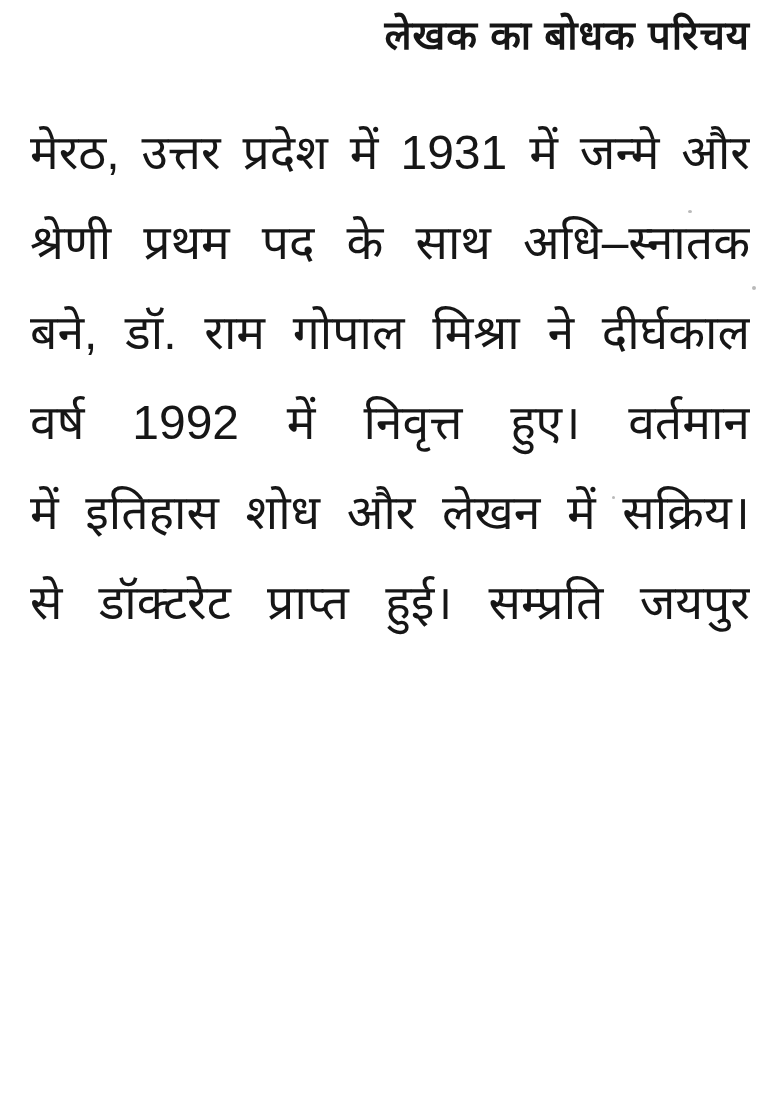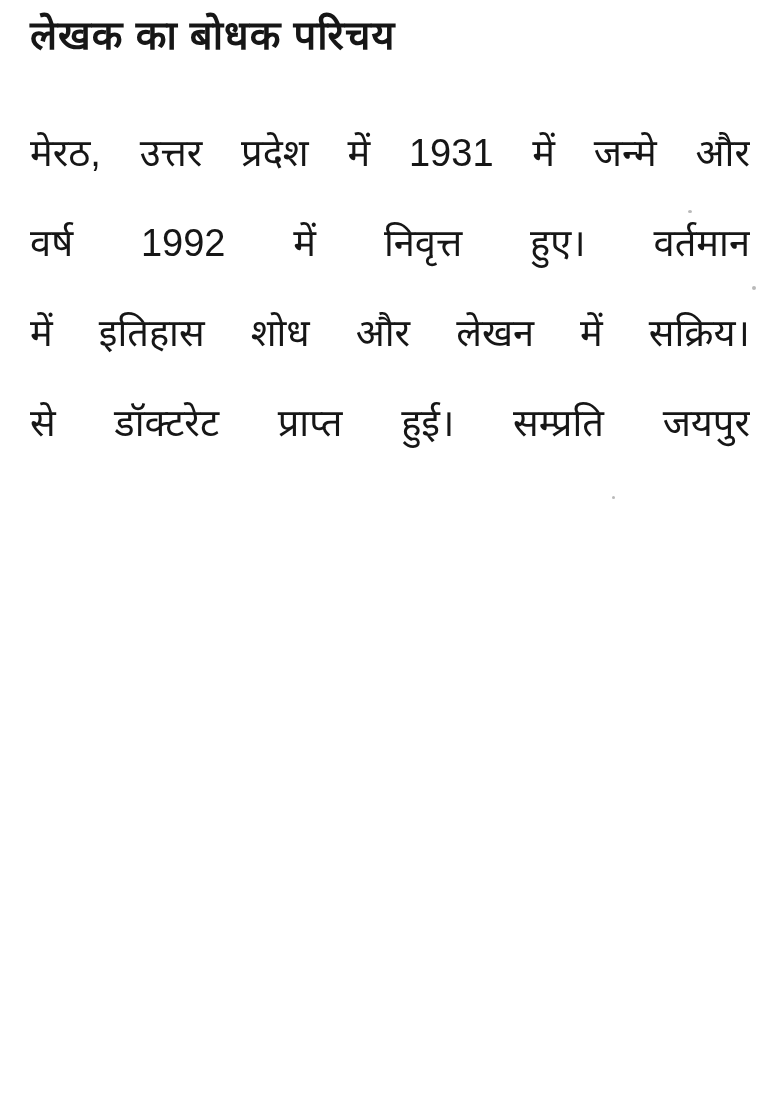--- a/index.html
+++ b/index.html
@@ -19,23 +19,24 @@
     padding: 6px 30px 0 30px;
     overflow: hidden;
   }
   .page-heading {
     font-size: 40px;
     font-weight: bold;
     line-height: 58px;
     margin: 0 0 44px 0;
     letter-spacing: 1px;
     white-space: nowrap;
+    text-align: right;
   }
   .body-text {
-    font-size: 38px;
+    font-size: 48px;
     font-weight: normal;
   }
   .text-line {
     height: 90px;
     line-height: 90px;
     text-align: justify;
     text-align-last: justify;
     -moz-text-align-last: justify;
     white-space: nowrap;
     overflow: hidden;
@@ -52,20 +53,22 @@
   .speck-3 { left: 612px; top: 496px; width: 3px; height: 3px; }
 </style>
 </head>
 <body>
 
 <div class="page">
   <h1 class="page-heading">लेखक का बोधक परिचय</h1>
 
   <div class="body-text">
     <div class="text-line">मेरठ, उत्तर प्रदेश में 1931 में जन्मे और</div>
+    <div class="text-line">श्रेणी प्रथम पद के साथ अधि–स्नातक</div>
+    <div class="text-line">बने, डॉ. राम गोपाल मिश्रा ने दीर्घकाल</div>
     <div class="text-line">वर्ष 1992 में निवृत्त हुए। वर्तमान</div>
     <div class="text-line">में इतिहास शोध और लेखन में सक्रिय।</div>
     <div class="text-line">से डॉक्टरेट प्राप्त हुई। सम्प्रति जयपुर</div>
   </div>
 
   <div class="speck speck-1"></div>
   <div class="speck speck-2"></div>
   <div class="speck speck-3"></div>
 </div>
 

